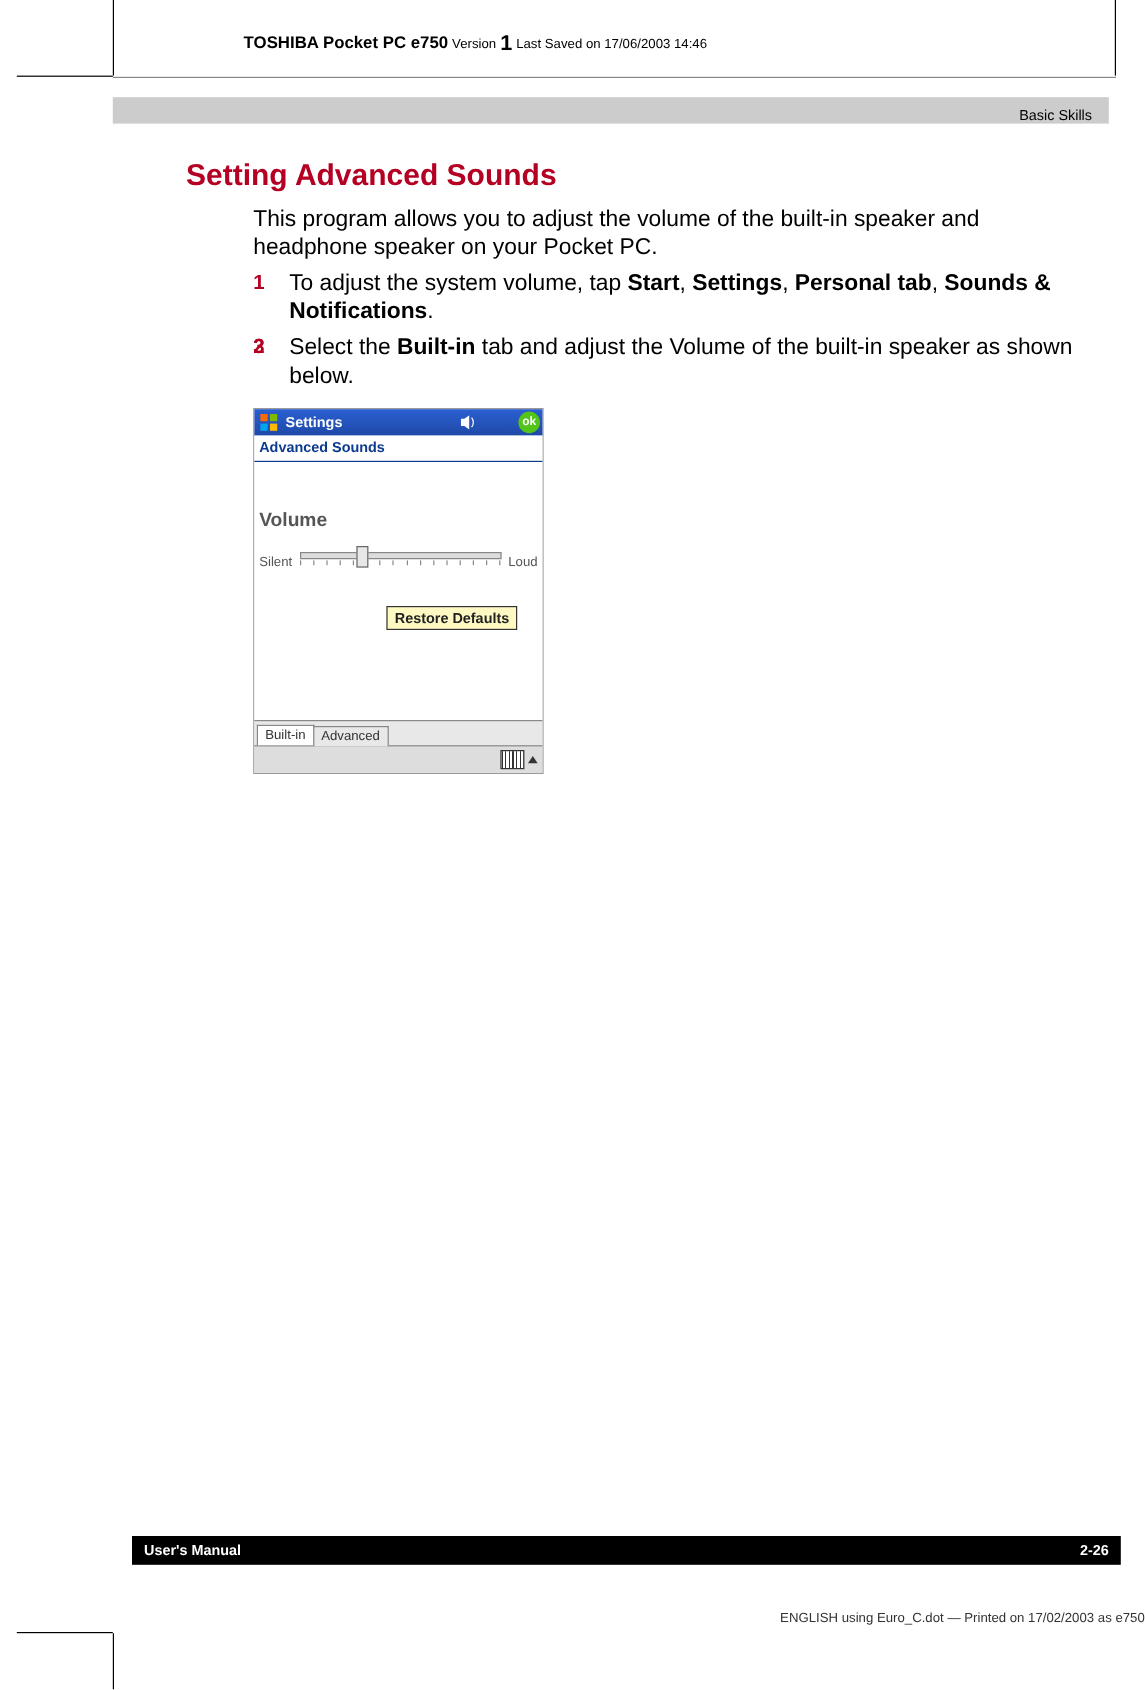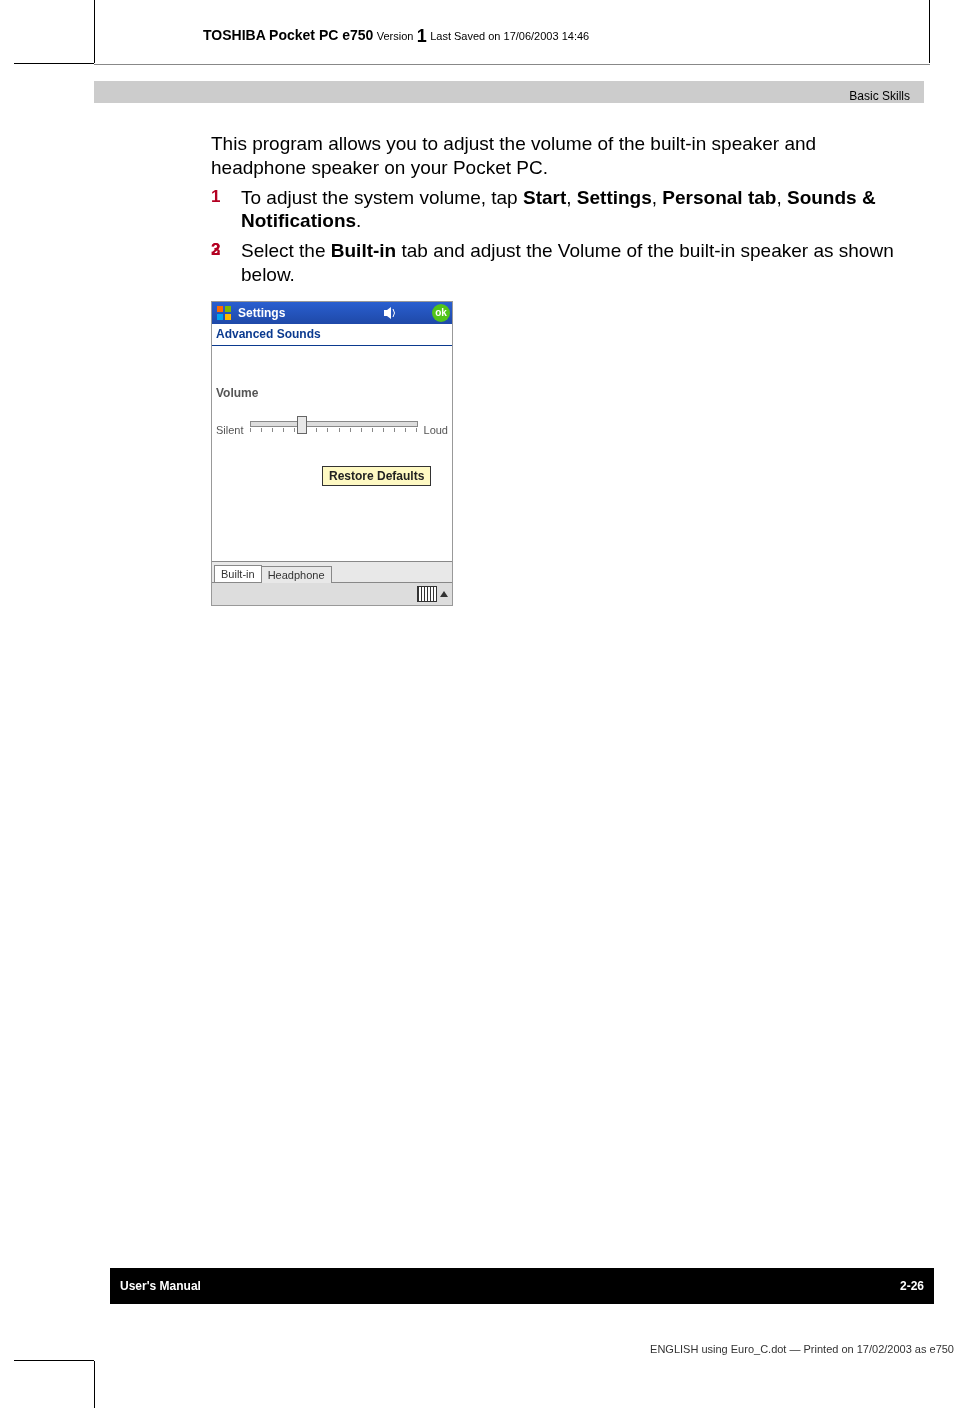--- a/index.html
+++ b/index.html
@@ -193,21 +193,21 @@
     background: #fff;
     height: 215px;
     position: relative;
   }
   .vol-label {
     position: absolute;
     top: 40px;
     left: 4px;
     font-weight: bold;
     color: #555;
-    font-size: 12px;
+    font-size: 16px;
   }
   .slider-row {
     position: absolute;
     top: 70px;
     left: 4px;
     right: 4px;
     display: flex;
     align-items: flex-end;
     color: #555;
   }
@@ -305,21 +305,21 @@
     border-left: 4px solid transparent;
     border-right: 4px solid transparent;
     border-bottom: 6px solid #333;
     margin-left: 3px;
   }
   .footer-bar {
     position: absolute;
     bottom: 104px;
     left: 110px;
     right: 20px;
-    height: 36px;
+    height: 24px;
     background: #000;
     color: #fff;
     font-size: 12px;
     display: flex;
     align-items: center;
     justify-content: space-between;
     padding: 0 10px;
     font-weight: bold;
   }
   .footer-note {
@@ -347,20 +347,21 @@
     <span class="hv">1</span>
     <span class="hs">Last Saved on 17/06/2003 14:46</span>
   </div>
   <div class="ruler"></div>
 
   <div class="section-bar">
     <span>Basic Skills</span>
   </div>
 
   <div class="content">
+    <div class="h1">Setting Advanced Sounds</div>
     <div class="intro">This program allows you to adjust the volume of the built-in speaker and headphone speaker on your Pocket PC.</div>
 
     <div class="list-item">
       <span class="num">1</span>
       <span>To adjust the system volume, tap <b>Start</b>, <b>Settings</b>, <b>Personal tab</b>, <b>Sounds &amp; Notifications</b>.</span>
     </div>
     <div class="list-item">
       <span class="num">2</span>
     </div>
     <div class="list-item">
@@ -414,21 +415,21 @@
               <span></span>
             </div>
             <div class="slider-thumb"></div>
           </div>
           <span>Loud</span>
         </div>
         <div class="restore-btn">Restore Defaults</div>
       </div>
       <div class="pda-tabs">
         <div class="pda-tab active">Built-in</div>
-        <div class="pda-tab">Headphone</div>
+        <div class="pda-tab">Advanced</div>
       </div>
       <div class="pda-footer">
         <span class="kbd-icon"></span>
         <span class="up-tri"></span>
       </div>
     </div>
   </div>
 
   <div class="footer-bar">
     <span>User's Manual</span>

